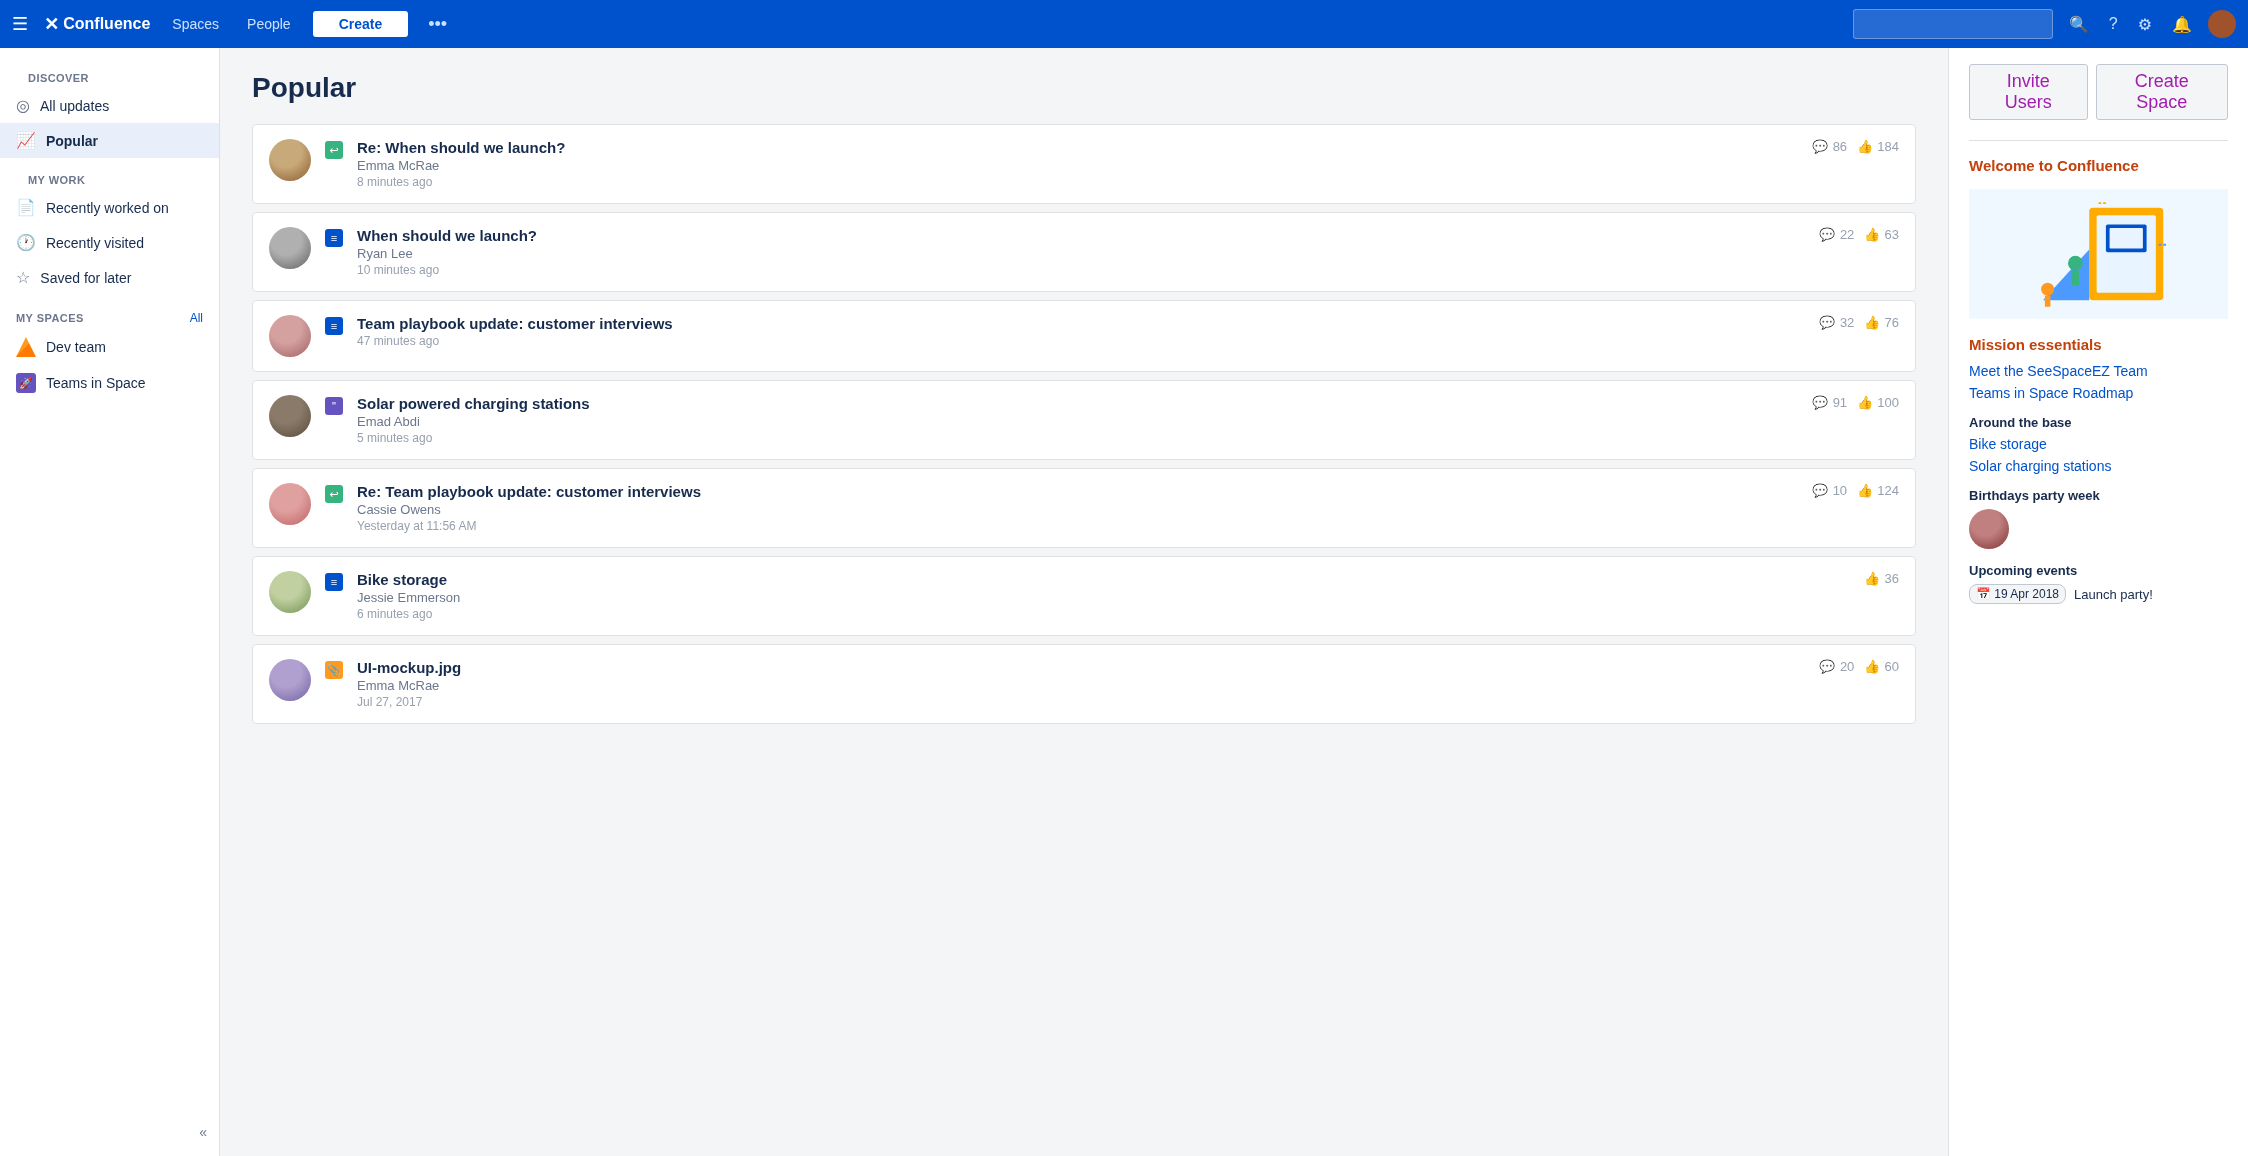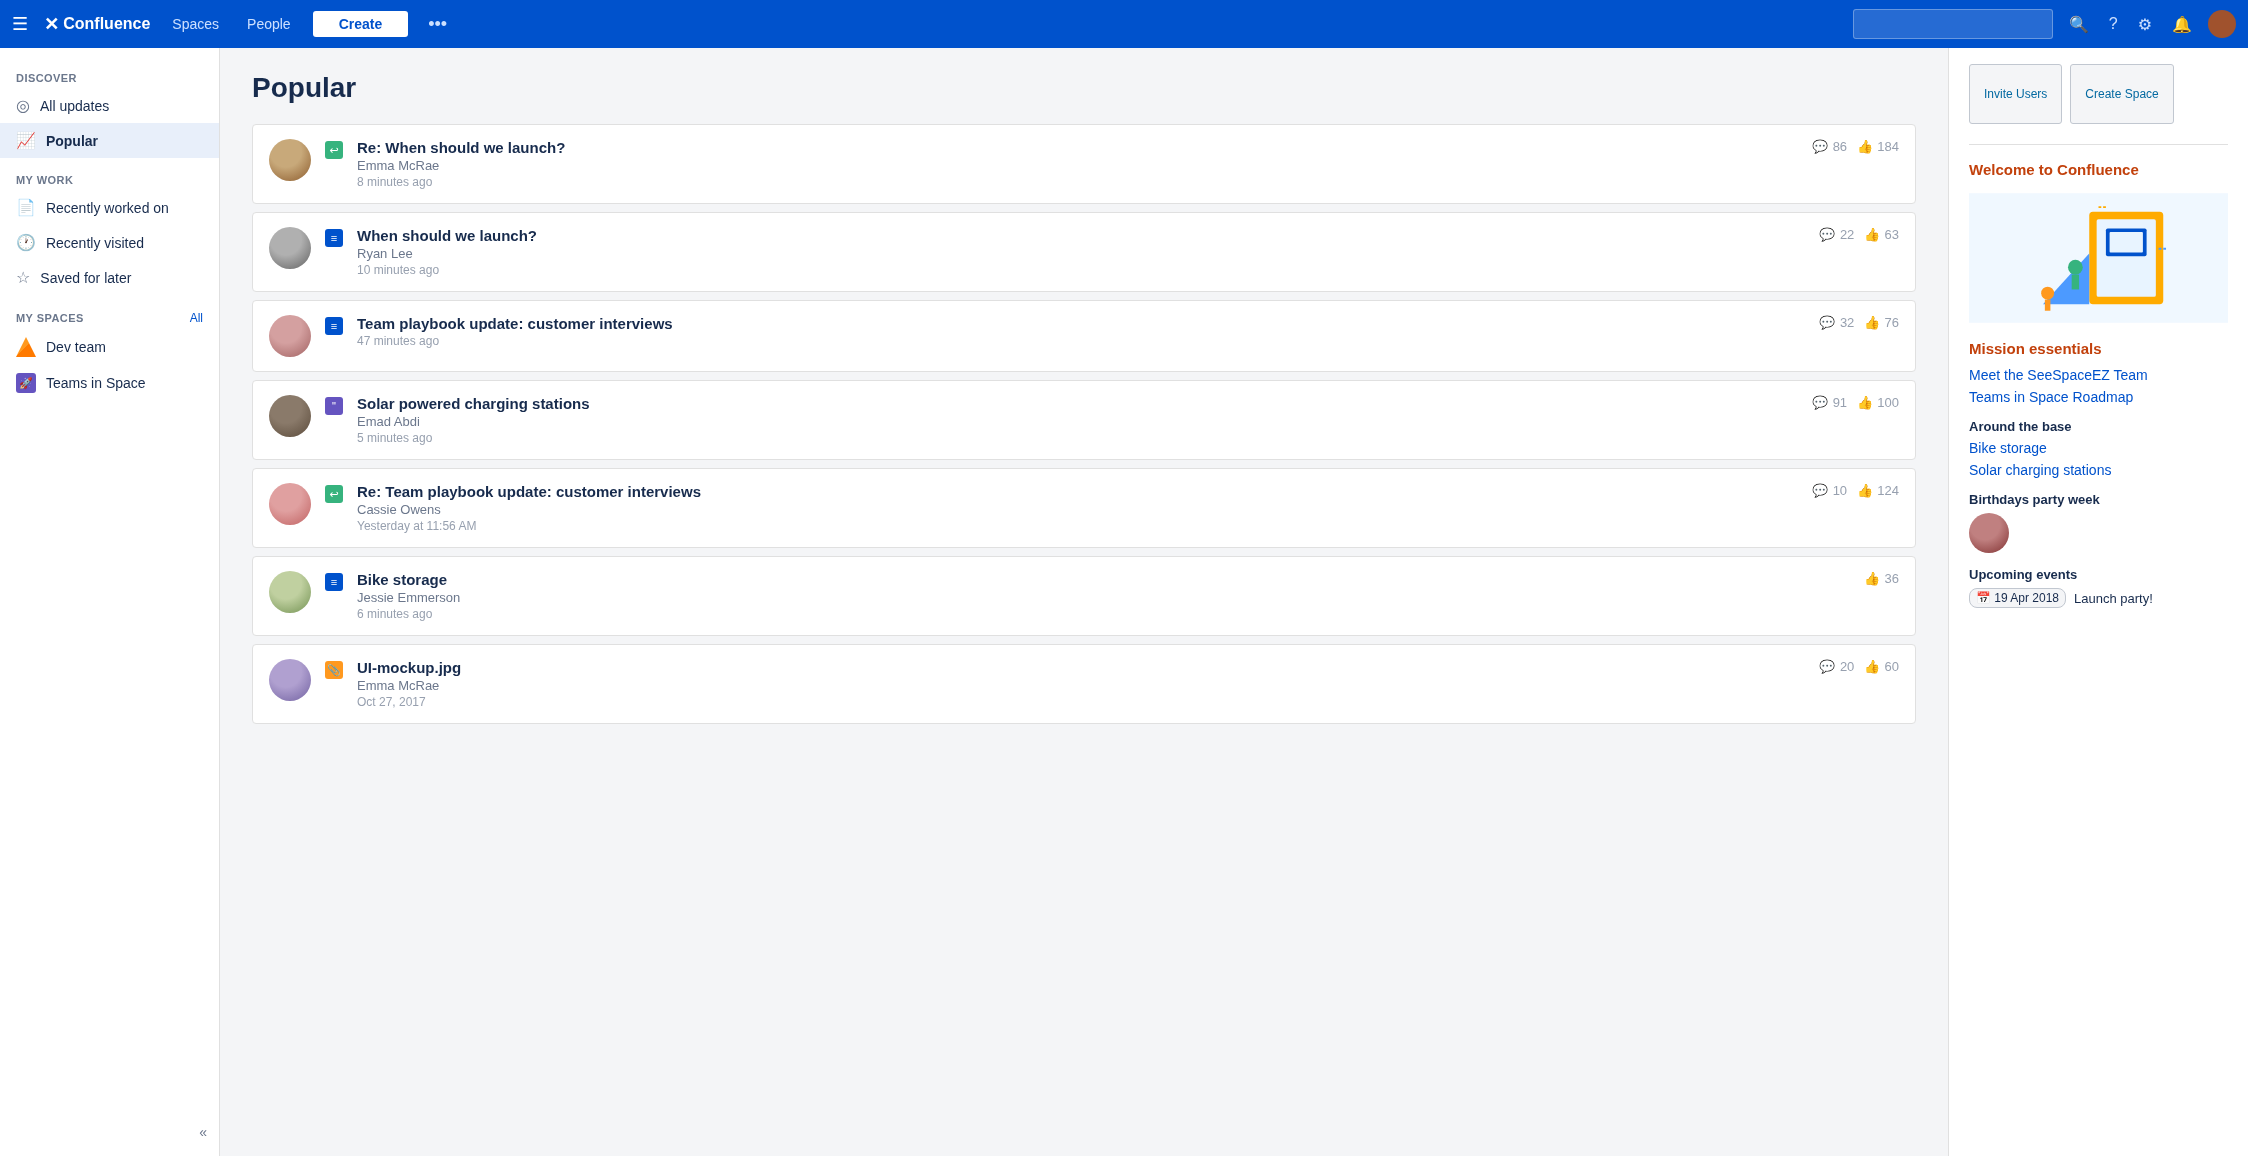--- a/index.html
+++ b/index.html
@@ -65,21 +65,21 @@
       flex-shrink: 0;
       overflow-y: auto;
       position: relative;
     }
     .sidebar-section-label {
       font-size: 11px;
       font-weight: 700;
       color: #6b778c;
       text-transform: uppercase;
       letter-spacing: 0.04em;
-      padding: 8px 16px 4px;
+      padding: 8px 28px 4px;
     }
     .sidebar-item {
       display: flex;
       align-items: center;
       gap: 10px;
       padding: 8px 16px;
       cursor: pointer;
       font-size: 14px;
       color: #172b4d;
     }
@@ -177,26 +177,26 @@
       padding: 16px 20px;
       background: #fff;
       border-left: 1px solid #e0e0e0;
       overflow-y: auto;
       flex-shrink: 0;
     }
     .right-panel-btns {
       display: flex; gap: 8px; margin-bottom: 20px;
     }
     .rp-btn {
-      padding: 22px 14px;
+      padding: 6px 14px;
       border: 1px solid #c1c7d0;
       border-radius: 3px;
       background: #f4f5f7;
-      font-size: 12px;
-      color: #0369a1;
+      font-size: 18px;
+      color: #a21caf;
       cursor: pointer;
     }
     .rp-section-title {
       font-size: 15px;
       font-weight: 700;
       color: #c2410c;
       margin-bottom: 10px;
     }
     .welcome-illustration {
       width: 100%;
@@ -411,21 +411,21 @@
         <span class="feed-meta-item">👍 <span>36</span></span>
       </div>
     </div>
 
     <div class="feed-item">
       <div class="feed-avatar av-7"></div>
       <div class="feed-type-icon type-file">📎</div>
       <div class="feed-content">
         <div class="feed-title">UI-mockup.jpg</div>
         <div class="feed-author">Emma McRae</div>
-        <div class="feed-time">Oct 27, 2017</div>
+        <div class="feed-time">Jul 27, 2017</div>
       </div>
       <div class="feed-meta">
         <span class="feed-meta-item">💬 <span>20</span></span>
         <span class="feed-meta-item">👍 <span>60</span></span>
       </div>
     </div>
   </main>
 
   <aside class="right-panel" style="position:relative;">
 

